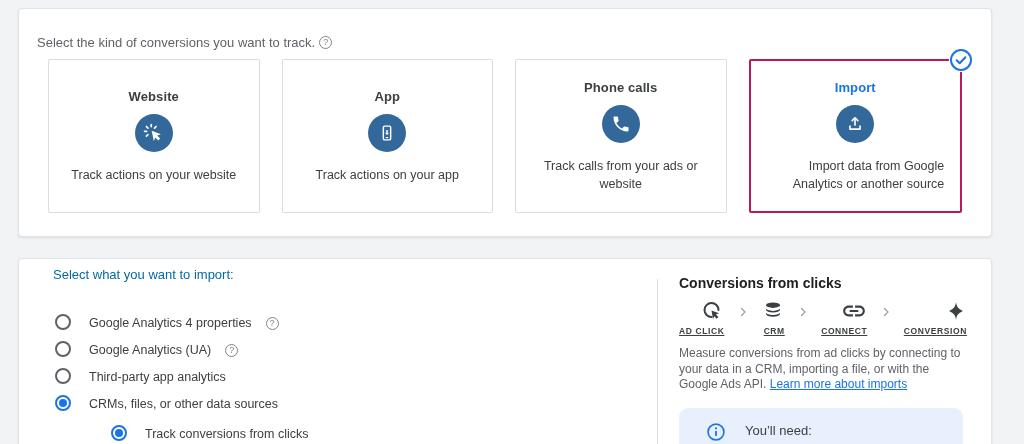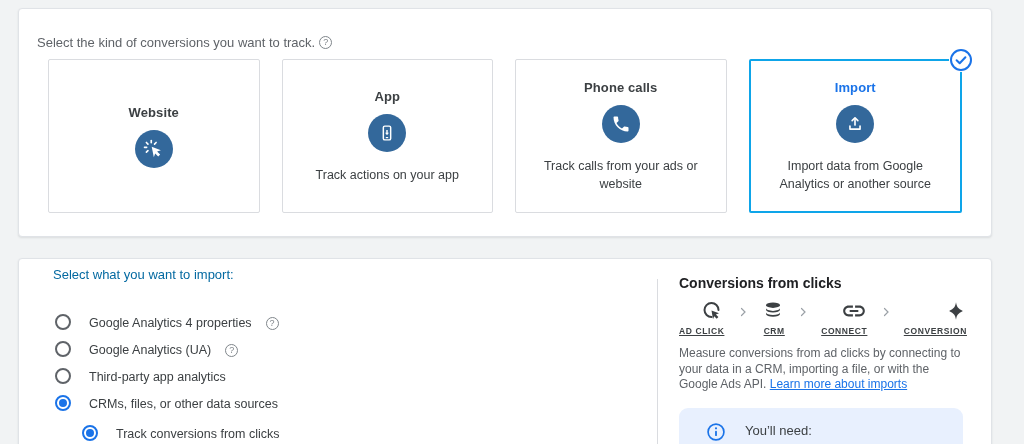--- a/index.html
+++ b/index.html
@@ -42,32 +42,32 @@
     display:flex; flex-direction:column; align-items:center; justify-content:center;
     text-align:center; cursor:pointer; position:relative;
   }
   .card-title { font-size:13px; font-weight:bold; color:#3c4043; letter-spacing:.1px; }
   .icon-circle {
     width:38px; height:38px; border-radius:50%; background:#33689b;
     display:flex; align-items:center; justify-content:center;
     margin-top:10px; flex:none;
   }
   .card-desc { font-size:12.5px; color:#3c4043; line-height:18px; max-width:178px; margin-top:14px; }
-  .card.selected { border:2px solid #0ea5e9; }
+  .card.selected { border:2px solid #be185d;text-align:right; }
   .card.selected .card-title { color:#1a73e8; font-weight:bold; }
   .check-badge {
     position:absolute; top:-13px; right:-13px; width:24px; height:24px;
     background:#fff; border-radius:50%;
   }
 
   
   .import-title { position:absolute; left:34px; top:8px; font-size:13px; color:#0369a1; }
   .radio-list { position:absolute; left:36px; top:55px; }
   .radio-row { display:flex; align-items:flex-end; gap:18px; height:16px; margin-bottom:11px; cursor:pointer; }
-  .radio-row.sub { margin-left:27px; margin-top:14px; }
+  .radio-row.sub { margin-left:56px; margin-top:14px; }
   .radio {
     width:16px; height:16px; border:2px solid #5f6368; border-radius:50%;
     position:relative; flex:none; background:#fff;
   }
   .radio.selected { border-color:#1a73e8; }
   .radio.selected::after {
     content:""; position:absolute; inset:2px; border-radius:50%; background:#1a73e8;
   }
   .radio-label { font-size:12.5px; color:#3c4043; }
   .radio-help { margin-left:-4px; }
@@ -112,20 +112,21 @@
           <g stroke="#fff" stroke-width="1.8" stroke-linecap="round">
             <line x1="9" y1="5.2" x2="9" y2="2.8"></line>
             <line x1="5.4" y1="6.6" x2="3.7" y2="4.9"></line>
             <line x1="4" y1="10.2" x2="1.6" y2="10.2"></line>
             <line x1="12.6" y1="6.6" x2="14.3" y2="4.9"></line>
             <line x1="5.4" y1="13.8" x2="3.7" y2="15.5"></line>
           </g>
           <path d="M9.5 9.5 L19.5 13.3 L15.4 14.8 L18.7 18.1 L16.6 20.2 L13.3 16.9 L11.8 21 Z" fill="#fff"></path>
         </svg>
       </div>
+      <div class="card-desc">Track actions on your website</div>
     </div>
 
     <div class="card">
       <div class="card-title">App</div>
       <div class="icon-circle">
         <svg width="22" height="22" viewBox="0 0 24 24">
           <rect x="8" y="4.5" width="8" height="15" rx="1.6" fill="none" stroke="#fff" stroke-width="1.6"></rect>
           <line x1="12" y1="8.6" x2="12" y2="12.6" stroke="#fff" stroke-width="1.6"></line>
           <path d="M9.9 11.8 L14.1 11.8 L12 14.4 Z" fill="#fff"></path>
           <line x1="10.7" y1="17" x2="13.3" y2="17" stroke="#fff" stroke-width="1.3"></line>

